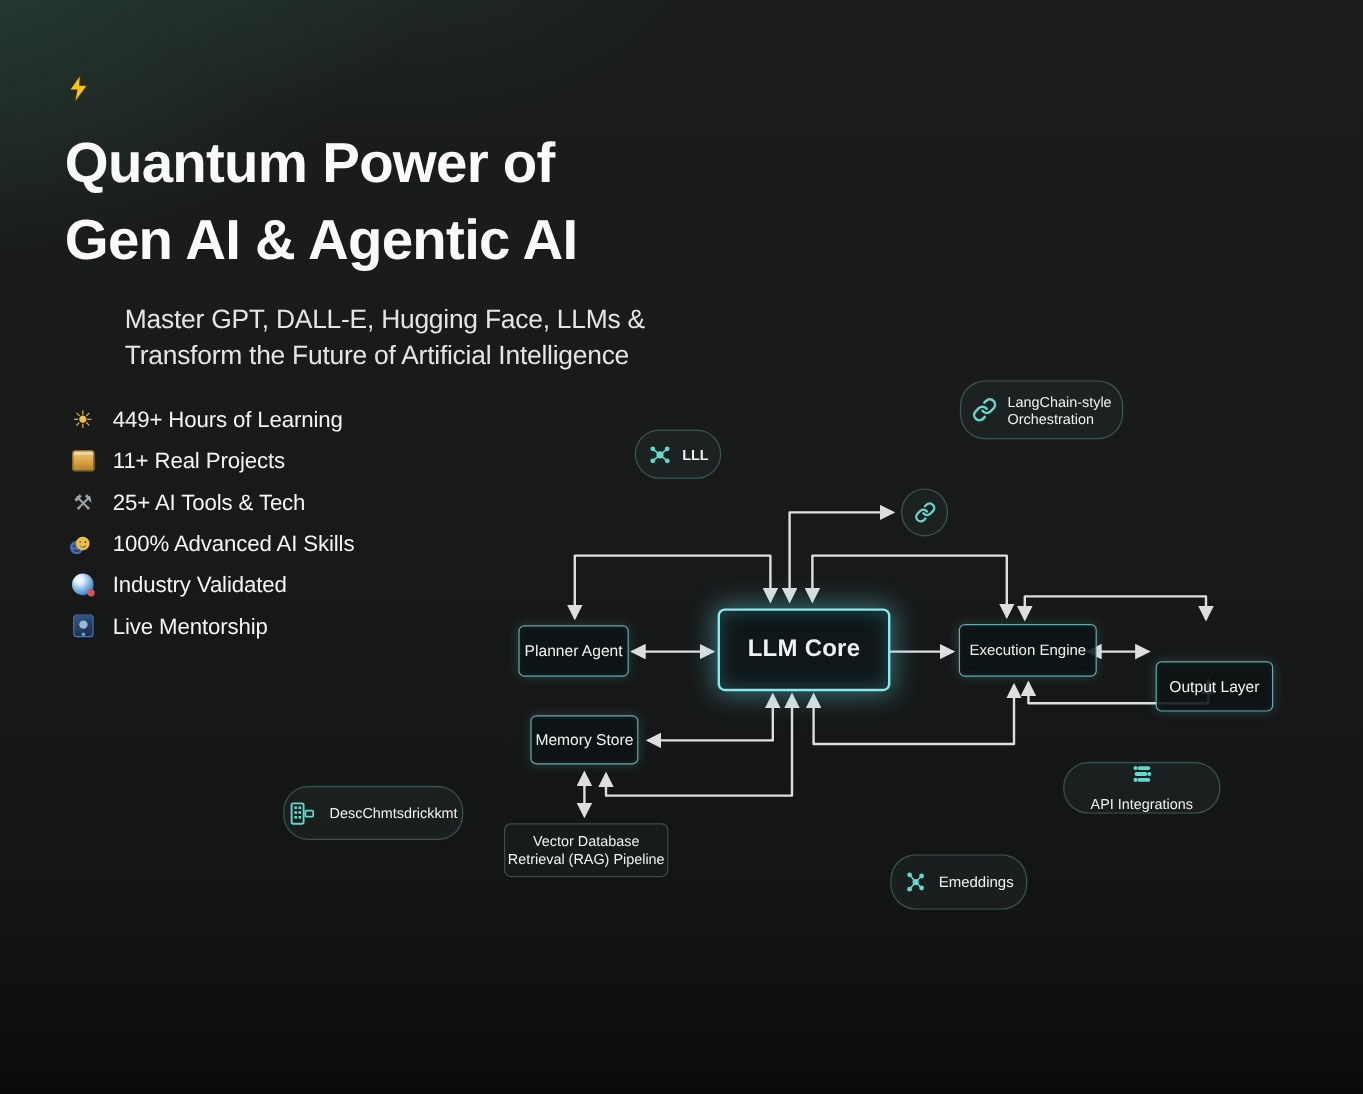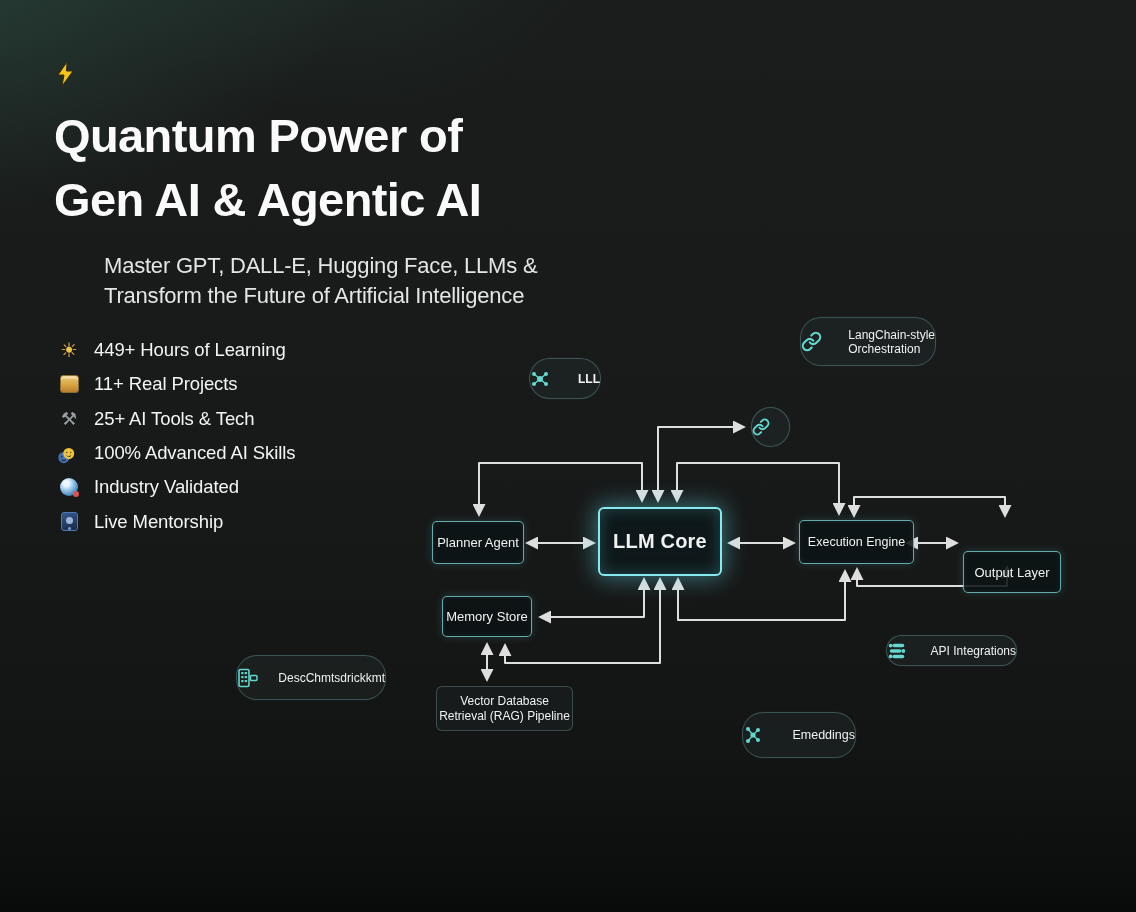--- a/index.html
+++ b/index.html
@@ -39,21 +39,21 @@
             background:#e9eef4; border-radius:1.5px; }
   .ic-mentor{ width:17px; height:19px; border-radius:3px; border:1px solid #4c79b0; position:relative;
             background:linear-gradient(160deg,#35598c,#16294a); }
   .ic-mentor::after{ content:""; position:absolute; left:4px; top:4px; width:7px; height:7px;
             border-radius:50%; background:#9db8d6; box-shadow:0 8px 0 -2px #7d9cc0; }
   
   .diagram-svg{ position:absolute; left:0; top:0; z-index:1; }
   .node{ position:absolute; z-index:2; display:flex; align-items:center; justify-content:center;
          color:#f0f1f1; text-align:center; }
   .chip{ border:1px solid rgba(125,195,195,0.33); background:rgba(32,40,40,0.5); border-radius:21px;
-         box-shadow:0 0 0 1px rgba(255,255,255,0.02); gap:9px;justify-content:space-between; }
+         box-shadow:0 0 0 1px rgba(255,255,255,0.02); gap:9px; }
   .core-box{ border:1.5px solid rgba(125,215,218,0.78); background:rgba(13,19,20,0.88); border-radius:5px;
          box-shadow:0 0 9px rgba(110,210,215,0.2), inset 0 0 6px rgba(110,210,215,0.08); }
   .llm-core{ border:2px solid #86e9f0; background:#0e1719; border-radius:6px;
          box-shadow:0 0 22px 3px rgba(104,224,238,0.42), inset 0 0 16px rgba(104,224,238,0.25);
          font-size:20px; font-weight:700; letter-spacing:.2px; }
   .lbl-13{ font-size:13px; } .lbl-125{ font-size:12.5px; } .lbl-12{ font-size:12px; }
   .two-line{ line-height:15px; }
   .chip .txt{ text-align:left; line-height:14px; font-size:12px; }
   .dsvg{ display:block; }
 </style>
@@ -171,37 +171,37 @@
         <path d="M10 13a5 5 0 0 0 7.54.54l3-3a5 5 0 0 0-7.07-7.07l-1.72 1.71"></path>
         <path d="M14 11a5 5 0 0 0-7.54-.54l-3 3a5 5 0 0 0 7.07 7.07l1.71-1.71"></path>
       </g>
     </svg>
   </div>
 
   <div class="node core-box lbl-13" style="left:432px; top:521px; width:92px; height:43px;">
     <span>Planner Agent</span>
   </div>
 
-  <div class="node llm-core" style="left:598px; top:507px; width:124px; height:69px;">
+  <div class="node llm-core" style="left:598px; top:507px; width:144px; height:69px;">
     <span>LLM Core</span>
   </div>
 
   <div class="node core-box lbl-125" style="left:799px; top:520px; width:115px; height:44px;">
     <span>Execution Engine</span>
   </div>
 
   <div class="node core-box lbl-13" style="left:963px; top:521px; width:98px; height:42px;margin-top:30px;">
     <span>Output Layer</span>
   </div>
 
   <div class="node core-box lbl-13" style="left:442px; top:596px; width:90px; height:41px;">
     <span>Memory Store</span>
   </div>
 
-  <div class="node lbl-12 two-line" style="left:420px; top:686px; width:137px; height:45px; border:1px solid rgba(140,185,185,0.32); background:rgba(26,33,33,0.55); border-radius:6px;margin-left:16px;">
+  <div class="node lbl-12 two-line" style="left:420px; top:686px; width:137px; height:45px; border:1px solid rgba(140,185,185,0.32); background:rgba(26,33,33,0.55); border-radius:6px;">
     <span>
       <span>Vector Database</span><br>
       <span>Retrieval (RAG) Pipeline</span>
     </span>
   </div>
 
   <div class="node chip" style="left:236px; top:655px; width:150px; height:45px;gap:12px;">
     <svg class="dsvg" width="22" height="20" viewBox="0 0 22 20">
       <rect x="2" y="1.5" width="10" height="17" rx="1.5" fill="none" stroke="#63d8cf" stroke-width="1.6"></rect>
       <g fill="#63d8cf">
@@ -210,21 +210,21 @@
         <rect x="4.3" y="8" width="2.2" height="2.2"></rect>
           <rect x="7.7" y="8" width="2.2" height="2.2"></rect>
         <rect x="4.3" y="12" width="2.2" height="2.2"></rect>
           <rect x="7.7" y="12" width="2.2" height="2.2"></rect>
       </g>
       <rect x="13.5" y="7.5" width="6.5" height="5" rx="1" fill="none" stroke="#63d8cf" stroke-width="1.5"></rect>
     </svg>
     <span class="lbl-12">DescChmtsdrickkmt</span>
   </div>
 
-  <div class="node chip" style="left:886px; top:635px; width:131px; height:31px;">
+  <div class="node chip" style="left:886px; top:635px; width:131px; height:43px;flex-direction:column;">
     <svg class="dsvg" width="20" height="20" viewBox="0 0 22 22">
       <g fill="#63d8cf">
         <rect x="6" y="3" width="13" height="4" rx="2"></rect>
           <circle cx="4" cy="5" r="2.1"></circle>
         <rect x="3" y="9" width="13" height="4" rx="2"></rect>
           <circle cx="18" cy="11" r="2.1"></circle>
         <rect x="6" y="15" width="13" height="4" rx="2"></rect>
           <circle cx="4" cy="17" r="2.1"></circle>
       </g>
     </svg>

